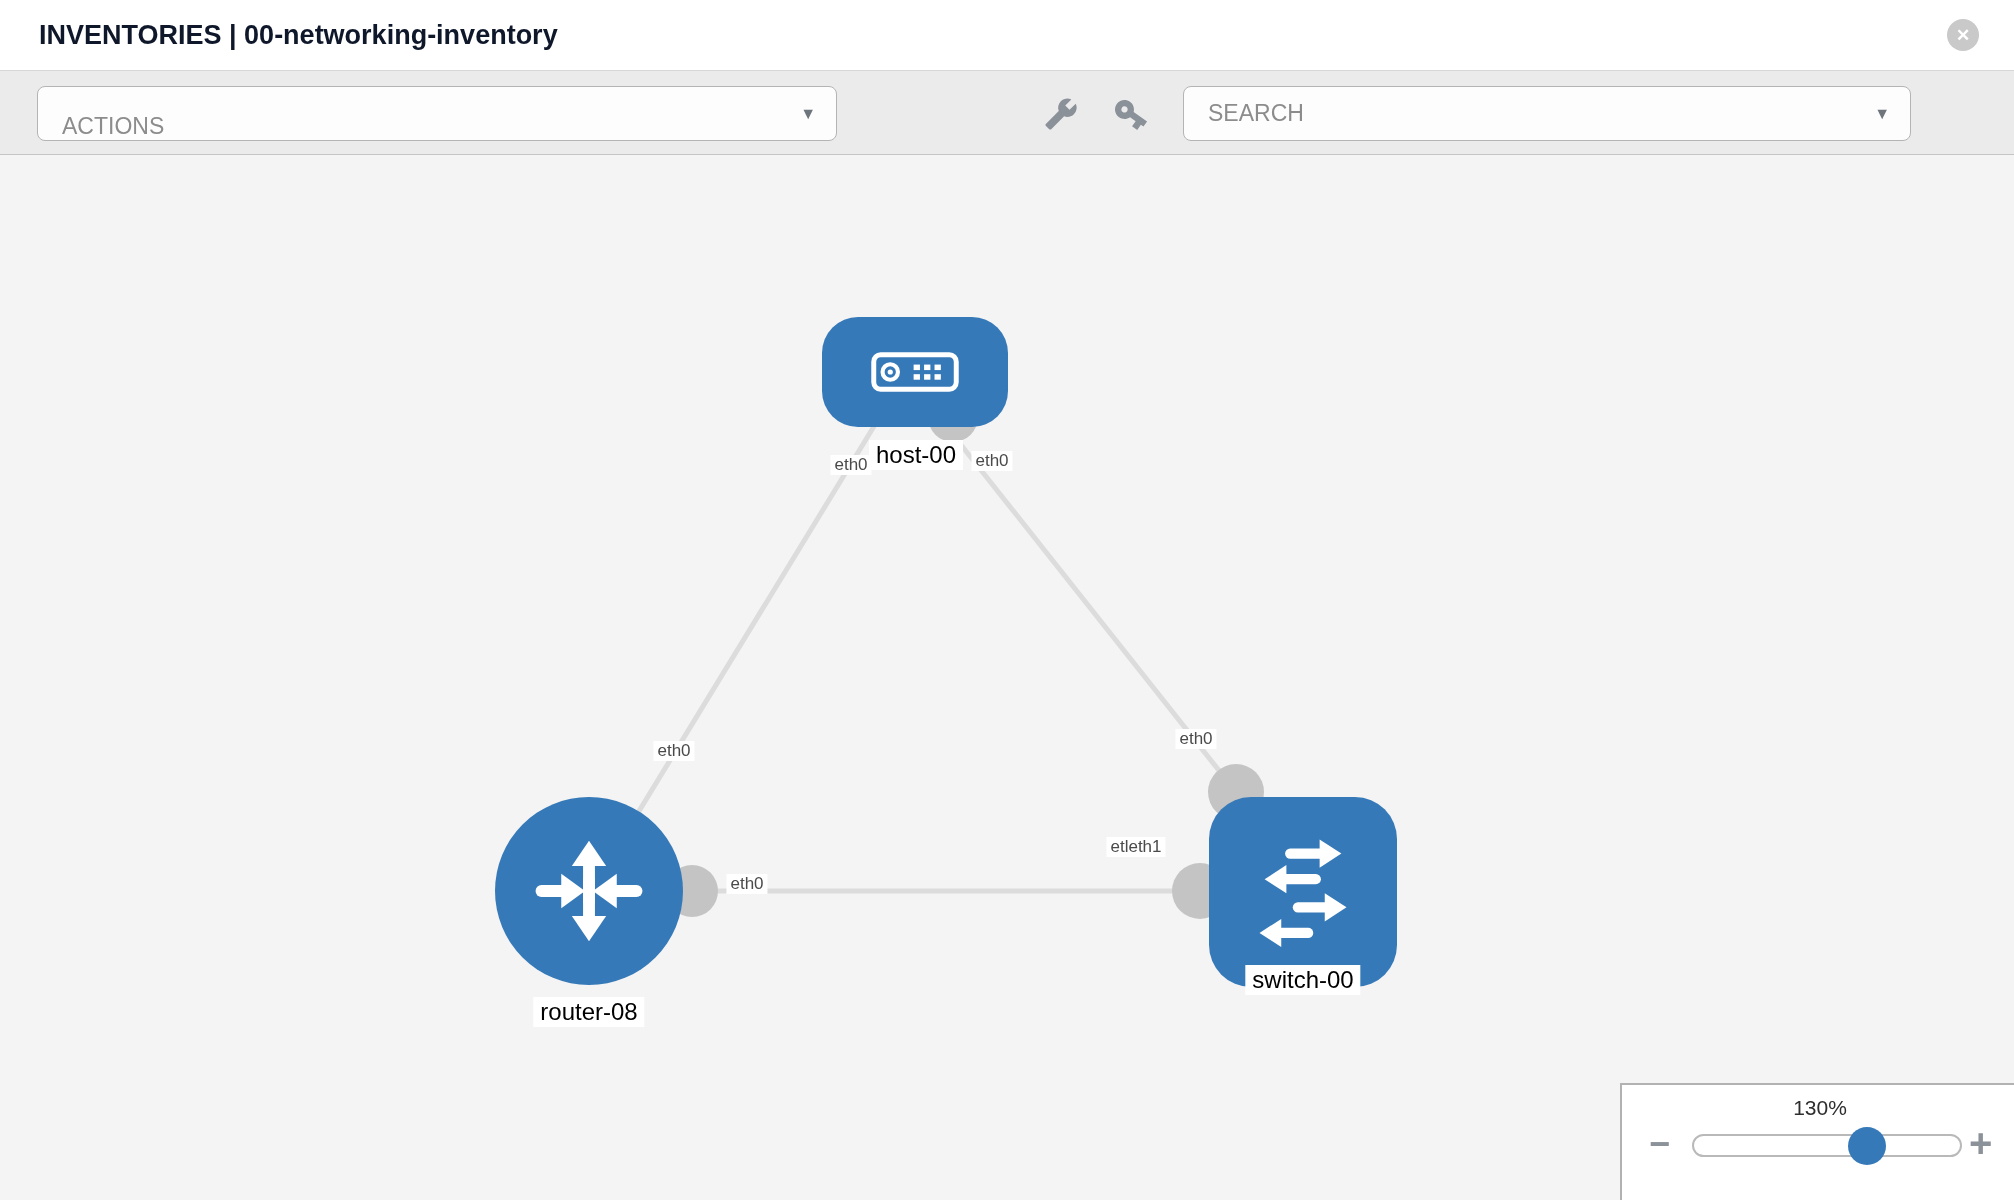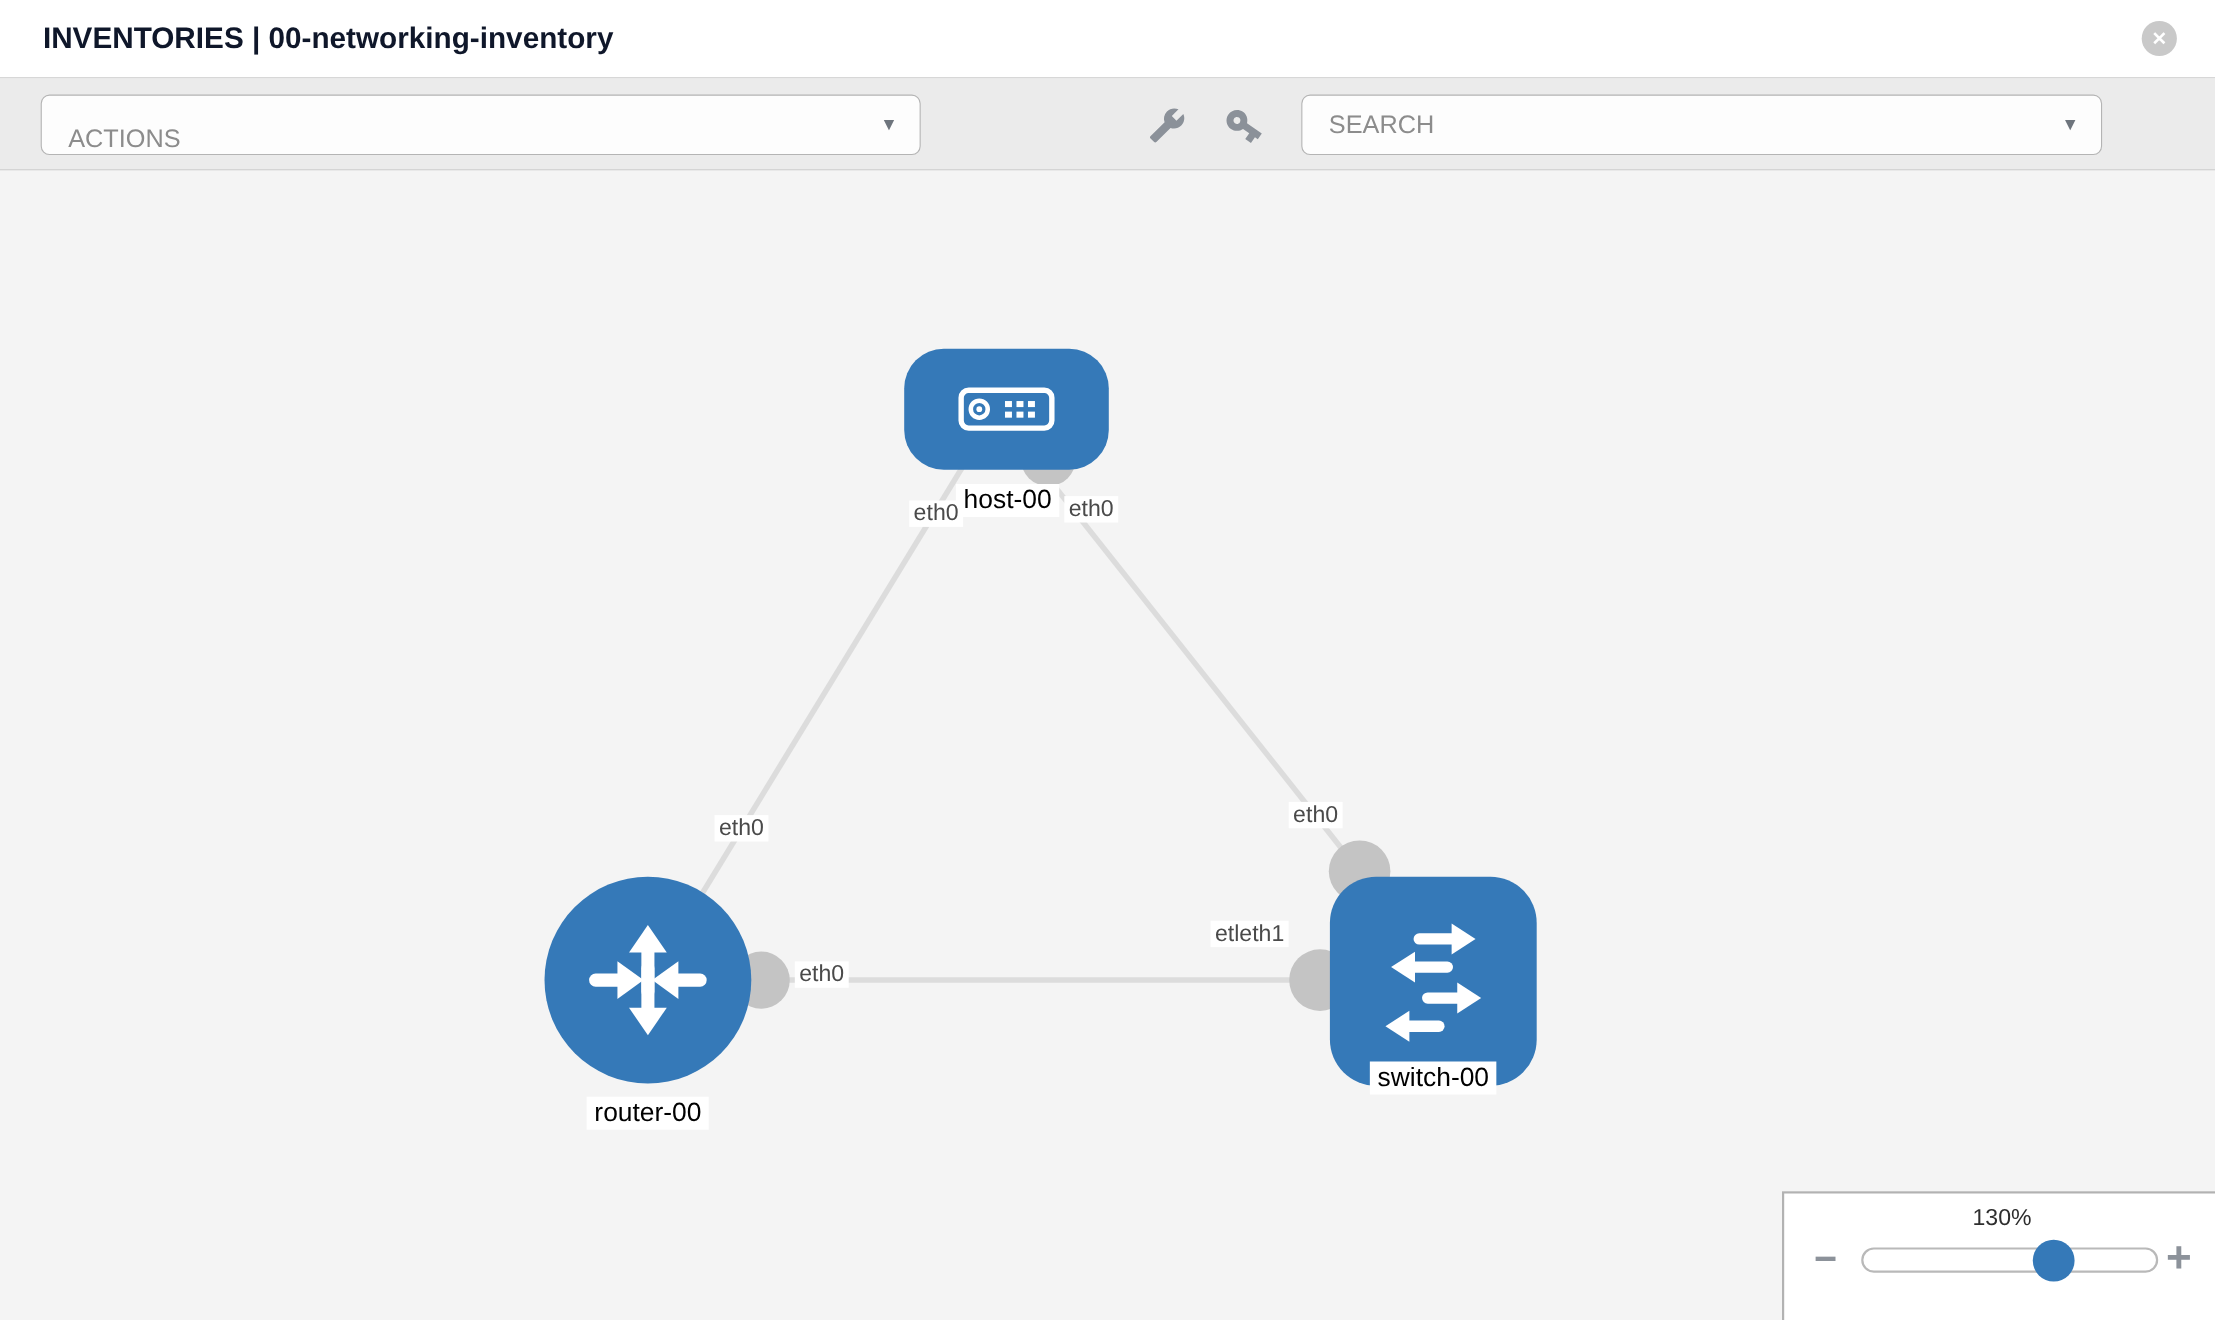--- a/index.html
+++ b/index.html
@@ -37,21 +37,21 @@
 
   .node { position:absolute; background:#3579b8; display:flex; align-items:center;
           justify-content:center; cursor:pointer; }
   .node-host   { left:822px; top:162px; width:186px; height:110px; border-radius:36px; }
   .node-router { left:495px; top:642px; width:188px; height:188px; border-radius:50%; }
   .node-switch { left:1209px; top:642px; width:188px; height:190px; border-radius:42px; }
 
   .nlabel { position:absolute; transform:translateX(-50%); background:#ffffff;
             color:#000000; padding:1px 7px; font-size:24px; white-space:nowrap; }
   .plabel { position:absolute; transform:translateX(-50%); background:#ffffff;
-            color:#4a4a4a; padding:0 4px; font-size:21px; white-space:nowrap; }
+            color:#4a4a4a; padding:0 4px; font-size:17px; white-space:nowrap; }
 
   #lbl-host   { left:916px;  top:285px; }
   #lbl-router { left:589px;  top:842px; }
   #lbl-switch { left:1303px; top:810px; }
   #if-host-left    { left:851px;  top:300px; }
   #if-host-right   { left:992px;  top:296px; }
   #if-hr-mid       { left:674px;  top:586px; }
   #if-hs-mid       { left:1196px; top:574px; }
   #if-rs-left      { left:747px;  top:719px; }
   #if-rs-right     { left:1136px; top:682px; }
@@ -157,21 +157,21 @@
           <polygon points="20,40 37,29 37,51" stroke="none"></polygon>
           <line x1="46" y1="62" x2="70" y2="62"></line>
           <polygon points="84,62 67,51 67,73" stroke="none"></polygon>
           <line x1="54" y1="82" x2="30" y2="82"></line>
           <polygon points="16,82 33,71 33,93" stroke="none"></polygon>
         </g>
       </svg>
     </div>
 
     <div class="nlabel" id="lbl-host">host-00</div>
-    <div class="nlabel" id="lbl-router">router-00</div>
+    <div class="nlabel" id="lbl-router">router-08</div>
     <div class="nlabel" id="lbl-switch">switch-00</div>
 
     <div class="plabel" id="if-host-left">eth0</div>
     <div class="plabel" id="if-host-right">eth0</div>
     <div class="plabel" id="if-hr-mid">eth0</div>
     <div class="plabel" id="if-hs-mid">eth0</div>
     <div class="plabel" id="if-rs-left">eth0</div>
     <div class="plabel" id="if-rs-right">etleth1</div>
 
     <div class="zoom-panel">

